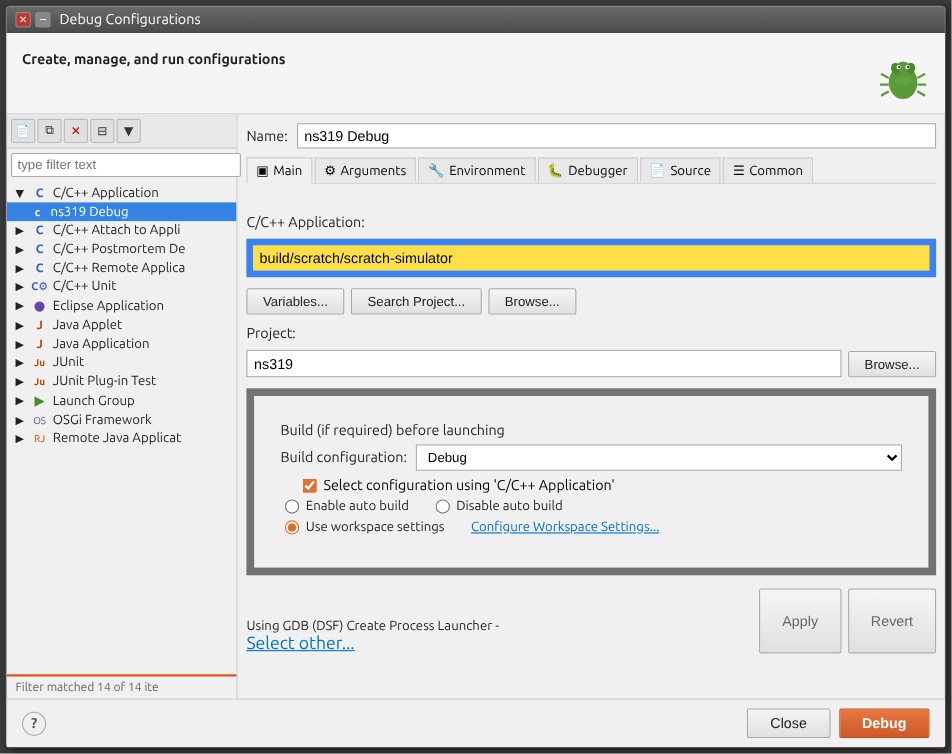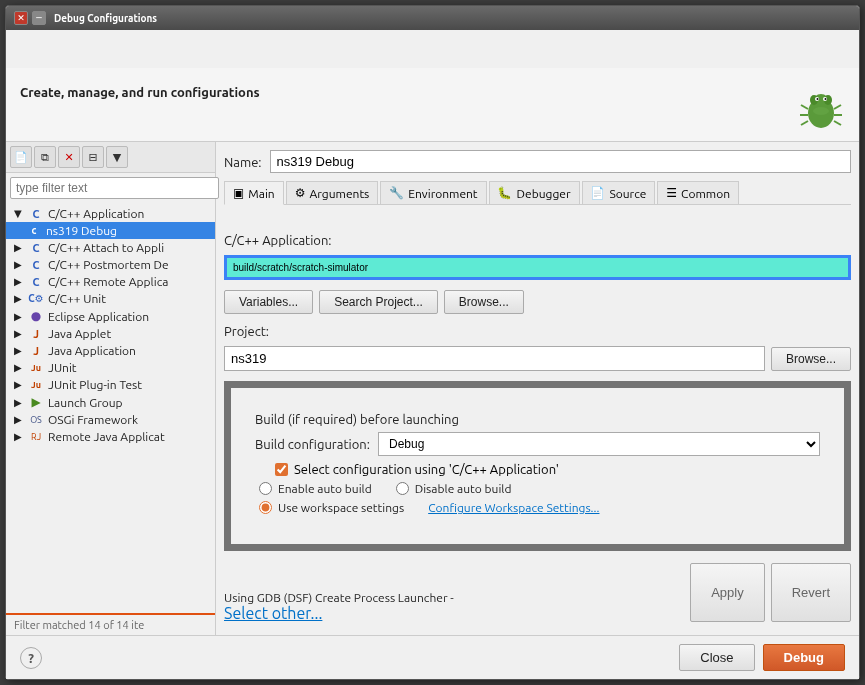--- a/index.html
+++ b/index.html
@@ -44,32 +44,31 @@
       display: flex;
       align-items: center;
       justify-content: center;
       font-size: 9px;
       cursor: pointer;
       background: #888;
       color: #fff;
     }
     .win-btn.close-btn { background: #c0392b; }
     .title-text {
-      font-size: 10px;
-      font-weight: bold;
+      font-size: 13px;
+      font-weight: normal;
       color: #fff;
     }
     .dialog-header {
       background: #f5f5f5;
       padding: 17px 14px 8px;
       border-bottom: 1px solid #ccc;
       display: flex;
       justify-content: space-between;
       align-items: flex-start;
-      margin-top: 38px;
     }
     .dialog-header-text {
       font-size: 13px;
       font-weight: bold;
       color: #222;
     }
     .bug-icon {
       width: 48px;
       height: 48px;
     }
@@ -201,23 +200,23 @@
       margin-top: 20px;
     }
     .section-label {
       font-size: 13px;
       color: #222;
       margin-bottom: 2px;
     }
     .text-input {
       width: 100%;
       padding: 4px 6px;
-      border: 3px solid #3b82f6;
-      background: #5eead4;
-      font-size: 10px;
+      border: 6px solid #3b82f6;
+      background: #fde047;
+      font-size: 13px;
     }
     .btn-row {
       display: flex;
       gap: 6px;
       margin: 4px 0;
     }
     .action-btn {
       padding: 4px 14px;
       border: 1px solid #aaa;
       background: linear-gradient(to bottom, #f5f5f5, #e0e0e0);

